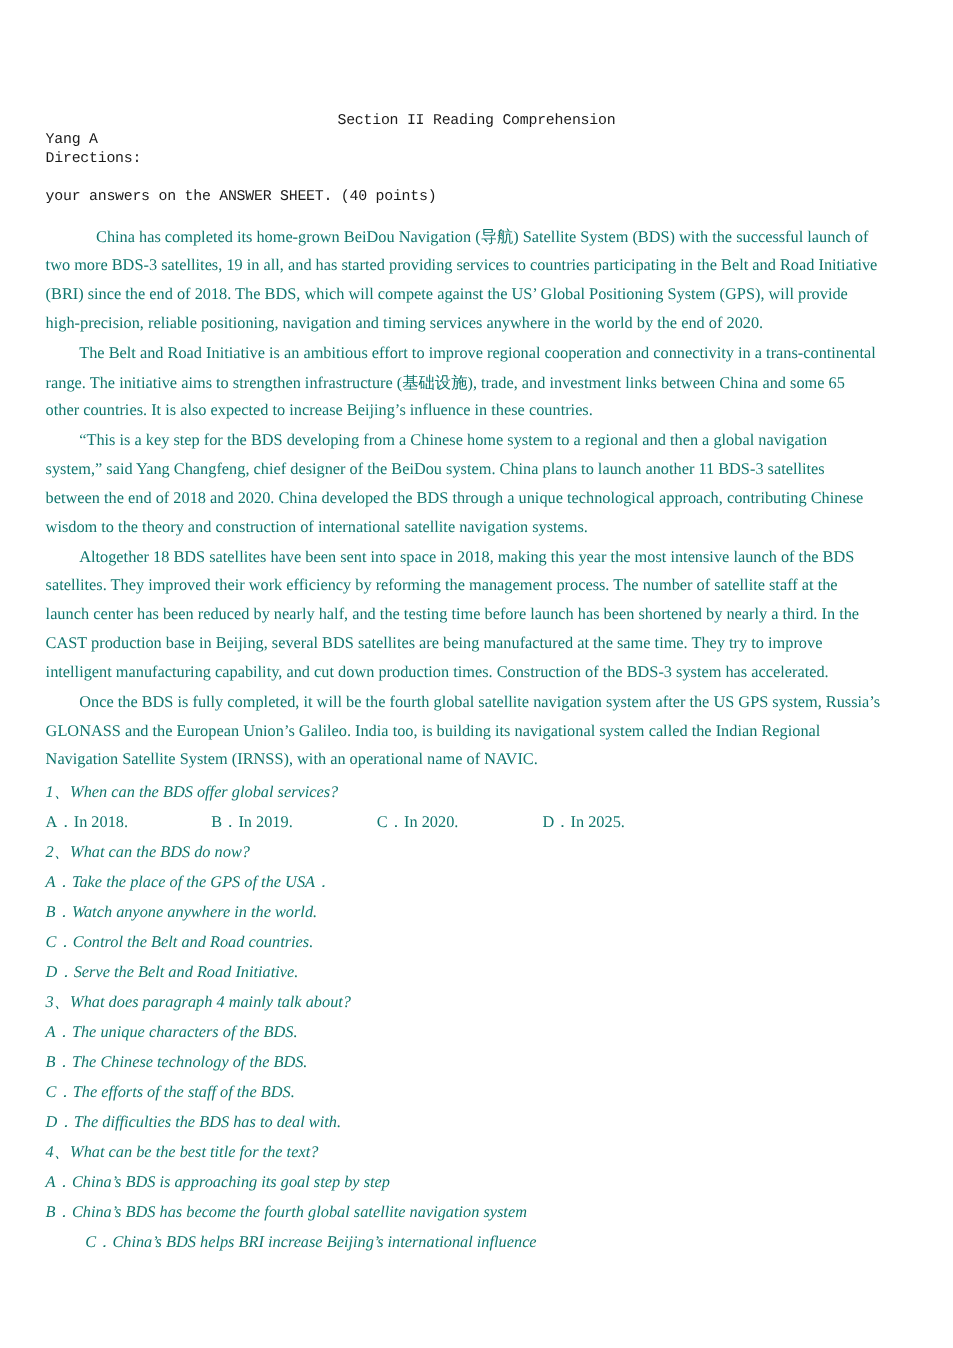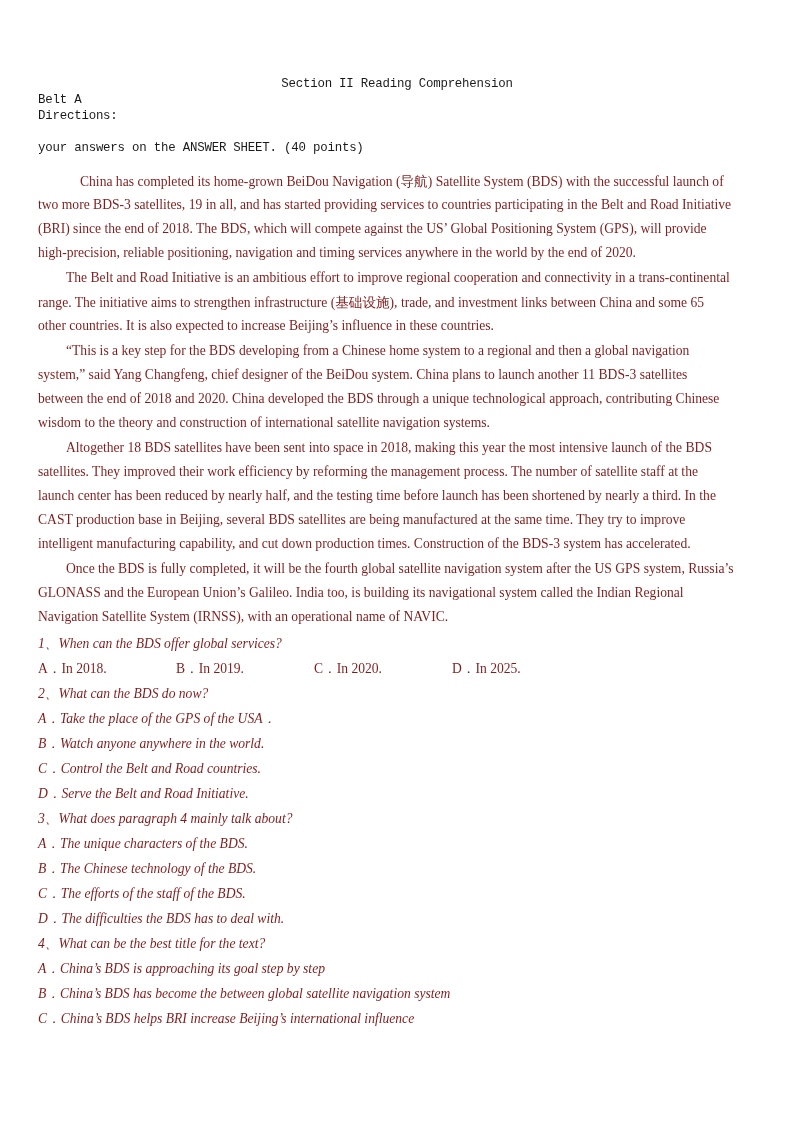--- a/index.html
+++ b/index.html
@@ -9,50 +9,50 @@
     }
     body {
       width: 794px;
       height: 1123px;
       position: relative;
       overflow: hidden;
       color: #111111;
     }
     .page {
       position: absolute;
-      left: 0; top: 0;
+      left: 0; top: 16px;
       width: 794px;
       height: 906px;
     }
     .mono {
       font-family: "Liberation Mono", "DejaVu Sans Mono", monospace;
       font-size: 12.4px;
       letter-spacing: -0.2px;
       color: #1a1a1a;
       white-space: nowrap;
     }
     .serif {
       font-family: "Liberation Serif", "DejaVu Serif", serif;
       font-size: 13.6px;
-      color: #7f1d1d;
+      color: #0f766e;
       white-space: nowrap;
     }
     .abs { position: absolute; }
     .center { left: 0; width: 794px; text-align: center; }
     .para-line { position: absolute; left: 38px; }
     .opt-row { position: absolute; left: 38px; font-style: italic; }
     .opt-inline { position: absolute; }
   </style>
 </head>
 <body>
 
 <div class="page">
 
   <div class="abs center mono" style="top:77px;">Section II Reading Comprehension</div>
-  <div class="abs mono" style="left:38px; top:93px;">Belt A</div>
+  <div class="abs mono" style="left:38px; top:93px;">Yang A</div>
   <div class="abs mono" style="left:38px; top:109px;">Directions:</div>
   <div class="abs mono" style="left:38px; top:141px;">your answers on the ANSWER SHEET. (40 points)</div>
 
   <div>
     <div class="para-line serif" style="top:173px; left:80px;">China has completed its home-grown BeiDou Navigation (导航) Satellite System (BDS) with the successful launch of</div>
     <div class="para-line serif" style="top:197px;">two more BDS-3 satellites, 19 in all, and has started providing services to countries participating in the Belt and Road Initiative</div>
     <div class="para-line serif" style="top:221px;">(BRI) since the end of 2018. The BDS, which will compete against the US’ Global Positioning System (GPS), will provide</div>
     <div class="para-line serif" style="top:245px;">high-precision, reliable positioning, navigation and timing services anywhere in the world by the end of 2020.</div>
   </div>
 
@@ -103,17 +103,17 @@
     <div class="opt-row serif" style="top:810px;">3、What does paragraph 4 mainly talk about?</div>
     <div class="opt-row serif" style="top:835px;">A．The unique characters of the BDS.</div>
     <div class="opt-row serif" style="top:860px;">B．The Chinese technology of the BDS.</div>
     <div class="opt-row serif" style="top:885px;">C．The efforts of the staff of the BDS.</div>
     <div class="opt-row serif" style="top:910px;">D．The difficulties the BDS has to deal with.</div>
   </div>
 
   <div>
     <div class="opt-row serif" style="top:935px;">4、What can be the best title for the text?</div>
     <div class="opt-row serif" style="top:960px;">A．China’s BDS is approaching its goal step by step</div>
-    <div class="opt-row serif" style="top:985px;">B．China’s BDS has become the between global satellite navigation system</div>
-    <div class="opt-row serif" style="top:1010px;">C．China’s BDS helps BRI increase Beijing’s international influence</div>
+    <div class="opt-row serif" style="top:985px;">B．China’s BDS has become the fourth global satellite navigation system</div>
+    <div class="opt-row serif" style="top:1010px;margin-left:33px;">C．China’s BDS helps BRI increase Beijing’s international influence</div>
   </div>
 
 </div>
 
 </body></html>

